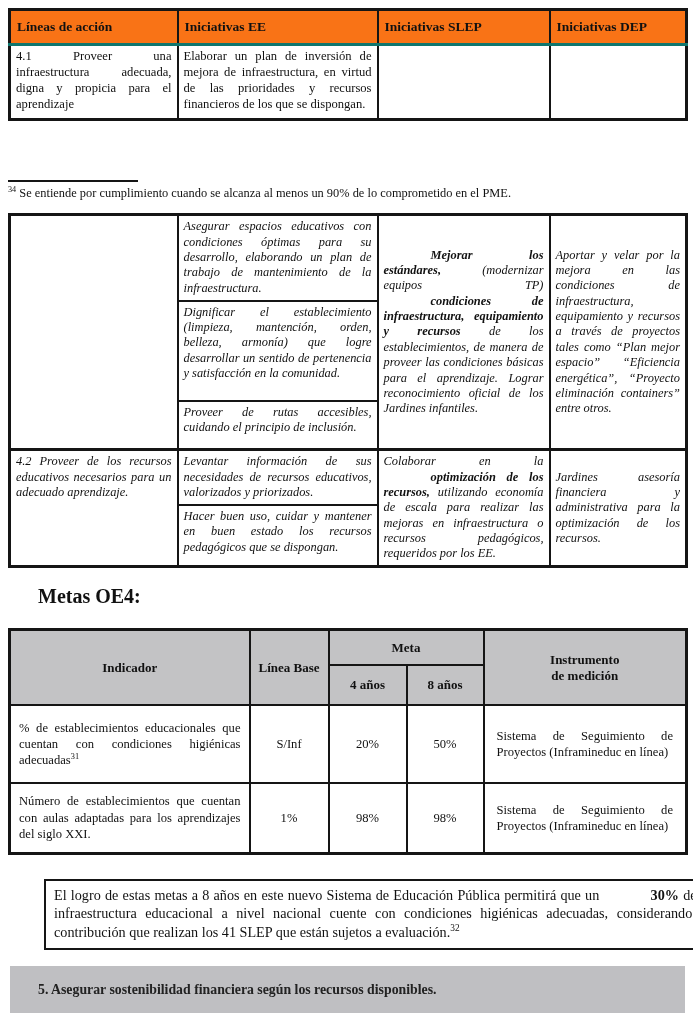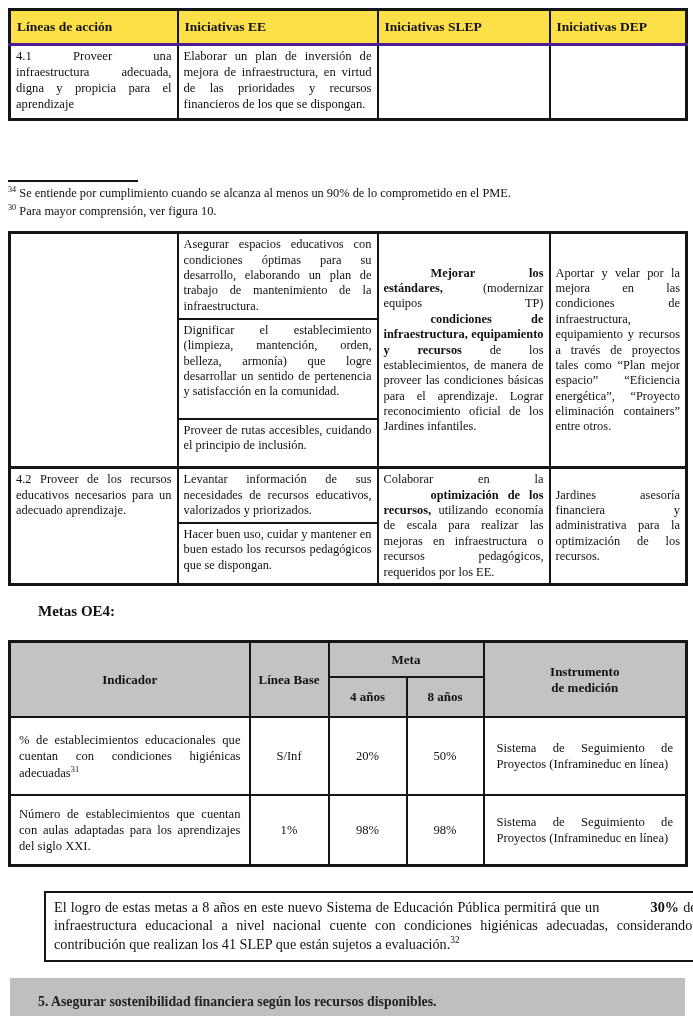--- a/index.html
+++ b/index.html
@@ -11,44 +11,44 @@
     color:#111;
     overflow:hidden;
   }
   .inner{position:absolute;left:8px;top:8px;width:677px;}
   table{border-collapse:collapse;table-layout:fixed;width:677px;}
   .t1,.t2,.t3{border:3px solid #151515;}
   td,th{border:2px solid #151515;vertical-align:top;overflow:hidden;}
 
   
   .t1 th{
-    background:#fde047;
+    background:#f97316;
     font-size:13.5px;
     text-align:left;
     padding:3px 6px;
-    border-bottom:3px solid #4c1d95;
+    border-bottom:3px solid #0f766e;
     vertical-align:middle;
     height:26px;
   }
   .t1 td{font-size:12.6px;line-height:1.28;padding:2px 5px;text-align:justify;height:68px;}
 
   
   .footnotes{margin-top:59px;font-size:12.4px;line-height:1.3;}
   .fn-rule{width:130px;border:0;border-top:2px solid #151515;margin:0 0 3px 0;}
   .fn-line{margin:0 0 2px 0;}
   sup{font-size:0.66em;line-height:0;}
 
   
   .t2{margin-top:12px;}
-  .t2 td{font-size:12.4px;line-height:1.24;padding:3px 5px;text-align:justify;}
+  .t2 td{font-size:12.4px;line-height:1.24;padding:3px 5px;text-align:justify;font-style:italic;}
   .t2 td.mid{vertical-align:middle;}
   .t2 tr.sep td{border-top:3px solid #151515;}
 
   
-  .metas-heading{margin:17px 0 0 30px;font-size:15px;font-weight:bold;}
+  .metas-heading{margin:17px 0 0 30px;font-size:20px;font-weight:bold;}
 
   
   .t3{margin-top:20px;}
   .t3 th{background:#c3c3c5;font-size:13px;text-align:center;vertical-align:middle;padding:2px;}
   .t3 td{font-size:12.6px;line-height:1.3;vertical-align:middle;}
   .t3 .ind{padding:3px 8px;text-align:justify;}
   .t3 .val{text-align:center;}
   .t3 .instr{padding:16px 12px;text-align:justify;}
   .prewrap{white-space:pre-line;}
 
@@ -94,21 +94,20 @@
         <td>Elaborar un plan de inversión de mejora de infraestructura, en virtud de las prioridades y recursos financieros de los que se dispongan.</td>
         <td></td>
         <td></td>
       </tr>
     </tbody>
       </table>
 
     <div class="footnotes">
       <hr class="fn-rule">
       <p class="fn-line"><sup>34</sup><span> Se entiende por cumplimiento cuando se alcanza al menos un 90% de lo comprometido en el PME.</span></p>
-      <p class="fn-line"><sup>30</sup><span> Para mayor comprensión, ver figura 10.</span></p>
     </div>
 
     <table class="t2">
       <colgroup>
           <col style="width:168px">
           <col style="width:200px">
           <col style="width:172px">
           <col style="width:137px">
         </colgroup>
       <tbody>

